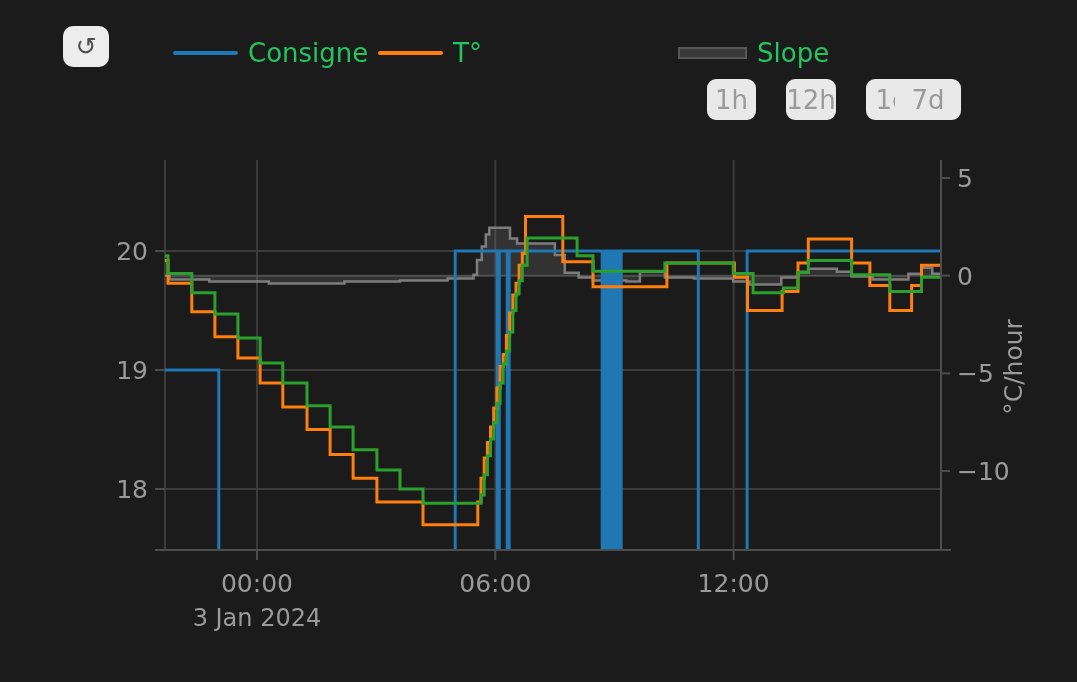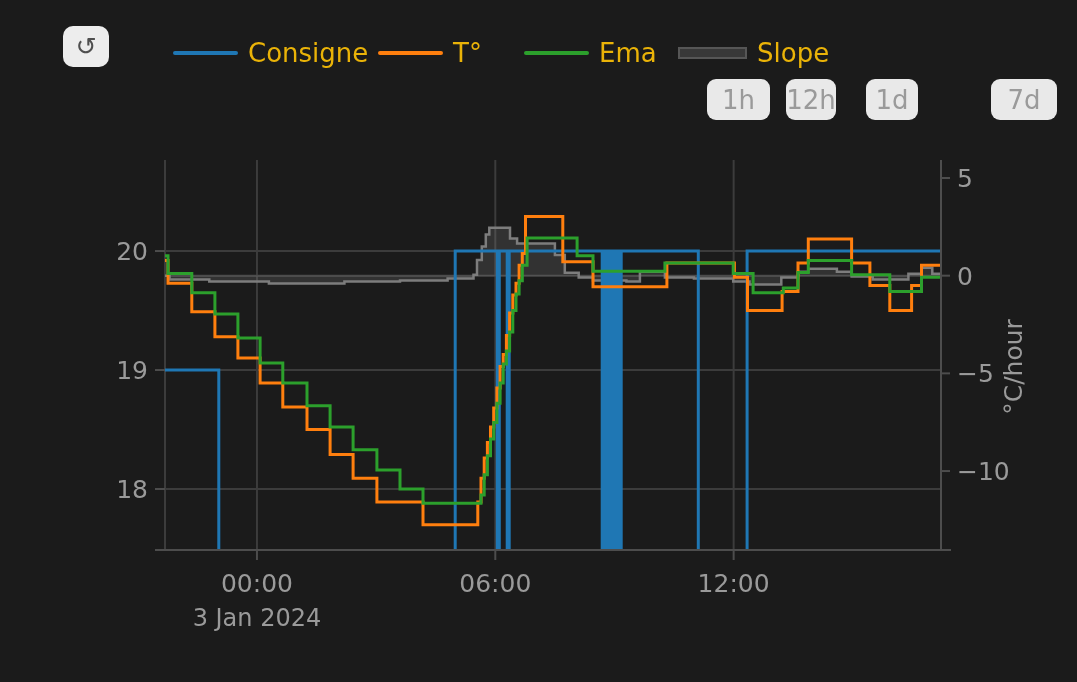--- a/index.html
+++ b/index.html
@@ -8,61 +8,57 @@
   .btn{position:absolute;display:flex;align-items:center;justify-content:center;
        background:#e9e9e9;border:none;border-radius:9px;cursor:pointer;
        color:#9a9a9a;font-family:inherit;}
   .refresh-btn{left:63px;top:26px;width:46px;height:41px;border-radius:10px;
        background:#ededed;color:#4f4f4f;font-size:25px;}
   .range-btn{top:79px;height:41px;font-size:26px;}
   .legend{position:absolute;top:39px;left:0;width:1077px;height:28px;}
   .legend-item{position:absolute;display:flex;align-items:center;cursor:pointer;height:28px;}
   .legend-line{width:65px;height:4px;border-radius:2px;}
   .legend-rect{width:69px;height:12px;border:2px solid #565656;box-sizing:border-box;}
-  .legend-label{margin-left:10px;font-size:26px;color:#eab308;white-space:nowrap;}
+  .legend-label{margin-left:10px;font-size:26px;color:#22c55e;white-space:nowrap;}
   svg text{font-family:"DejaVu Sans","Liberation Sans",sans-serif;}
 </style>
 </head>
 <body>
 
 <div class="stage">
 
   <button class="btn refresh-btn">
     <span>↺</span>
   </button>
 
   <div class="legend">
     <div class="legend-item" style="left:173px">
       <span class="legend-line" style="background: rgb(31, 119, 180);"></span>
       <span class="legend-label">Consigne</span>
     </div>
     <div class="legend-item" style="left:378px">
       <span class="legend-line" style="background: rgb(255, 127, 14);"></span>
       <span class="legend-label">T°</span>
     </div>
-    <div class="legend-item" style="left:524px">
-      <span class="legend-line" style="background: rgb(44, 160, 44);"></span>
-      <span class="legend-label">Ema</span>
-    </div>
     <div class="legend-item" style="left:678px">
       <span class="legend-rect" style="background: rgb(56, 56, 56);"></span>
       <span class="legend-label">Slope</span>
     </div>
   </div>
 
-  <button class="btn range-btn" style="left:707px;width:63px">
+  <button class="btn range-btn" style="left:707px;width:49px">
     <span>1h</span>
   </button>
   <button class="btn range-btn" style="left:786px;width:50px">
     <span>12h</span>
   </button>
   <button class="btn range-btn" style="left:866px;width:52px">
     <span>1d</span>
   </button>
-  <button class="btn range-btn" style="left:991px;width:66px">
+  <button class="btn range-btn" style="left:895px;width:66px">
     <span>7d</span>
   </button>
 
   <svg id="chart-svg" width="1077" height="682" viewBox="0 0 1077 682" style="position:absolute;left:0;top:0;">
       <defs>
         <clipPath id="pc">
           <rect x="165" y="160" width="776" height="389"></rect>
         </clipPath>
       </defs>
       <line x1="256.9600716662401" y1="160" x2="256.9600716662401" y2="549" stroke="#3c3c3c" stroke-width="2"></line>

